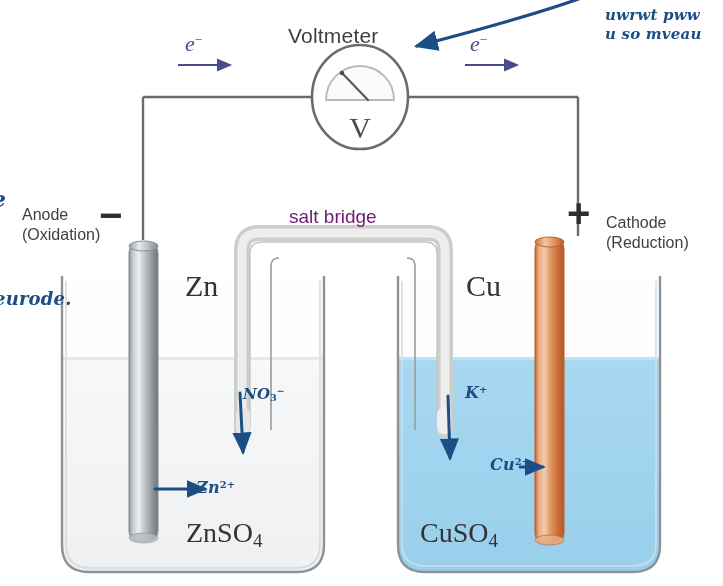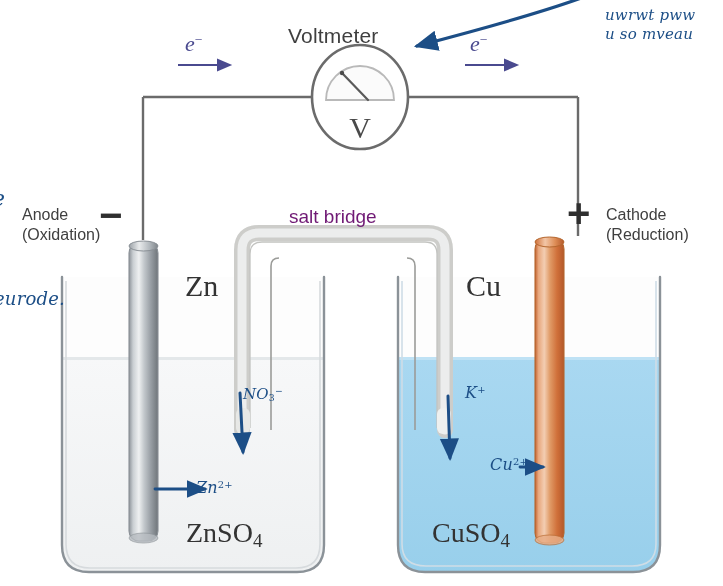--- a/index.html
+++ b/index.html
@@ -12,38 +12,38 @@
   #svg-root{position:absolute;left:0;top:0;width:723px;height:586px;}
 
   .txt{position:absolute;white-space:nowrap;}
 
   
   .lbl-sans{font-family:"Liberation Sans", sans-serif;color:#3a3a3a;}
   .lbl-serif{font-family:"Liberation Serif", serif;color:#333333;}
 
   #voltmeter-label{left:288px;top:24px;font-size:21px;color:#3f3f3f;letter-spacing:.2px;}
   #anode-label{left:22px;top:205px;font-size:16px;color:#3f3f3f;text-align:left;line-height:20px;}
-  #cathode-label{left:606px;top:205px;font-size:16px;color:#3f3f3f;text-align:left;line-height:20px;}
+  #cathode-label{left:606px;top:213px;font-size:16px;color:#3f3f3f;text-align:left;line-height:20px;}
   #salt-bridge-label{left:289px;top:206px;font-size:19px;color:#701a75;}
   #zn-electrode-label{left:185px;top:269px;font-size:30px;}
   #cu-electrode-label{left:466px;top:269px;font-size:30px;}
   #znso4-label{left:186px;top:517px;font-size:28px;}
-  #cuso4-label{left:432px;top:517px;font-size:28px;}
+  #cuso4-label{left:420px;top:517px;font-size:28px;}
   .sub{font-size:.68em;vertical-align:-0.28em;}
 
   
   .e-minus{font-family:"Liberation Serif", serif;font-size:22px;color:#4a4a8f;font-style:italic;}
   .e-minus .sup{font-size:.62em;vertical-align:.55em;font-style:normal;}
   #e-left{left:185px;top:31px;}
   #e-right{left:470px;top:31px;}
 
   
   .hand{
     font-family:"DejaVu Serif", serif;
-    color:#1c4e86;font-style:italic;font-weight:normal;
+    color:#1c4e86;font-style:italic;font-weight:bold;
     letter-spacing:.2px;
   }
   .hand .sup{font-size:.62em;vertical-align:.5em;font-style:normal;}
   .hand .sb{font-size:.62em;vertical-align:-.22em;font-style:normal;}
   #hand-no3{left:243px;top:385px;font-size:15px;}
   #hand-zn2{left:196px;top:478px;font-size:16px;}
   #hand-k{left:465px;top:383px;font-size:16px;}
   #hand-cu2{left:490px;top:455px;font-size:16px;}
   #hand-electrode-note{left:-6px;top:288px;font-size:18px;}
   #hand-note-top{left:605px;top:6px;font-size:15px;line-height:19px;}

